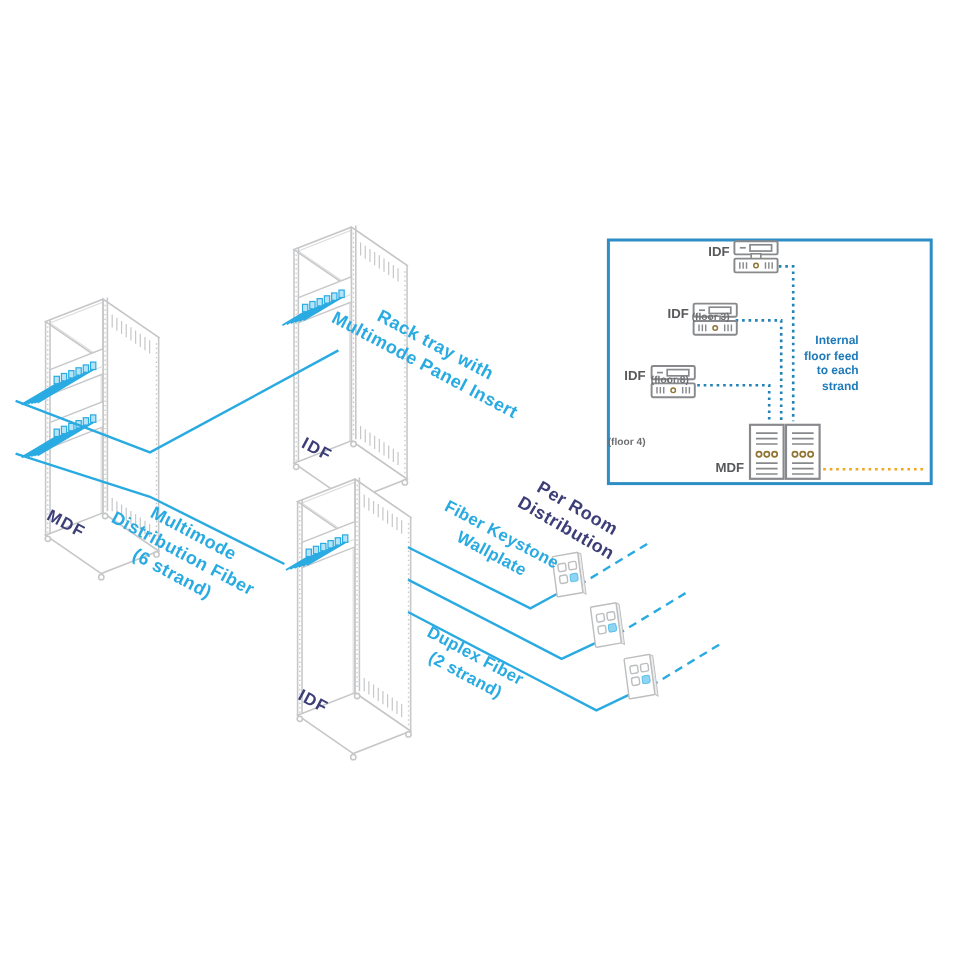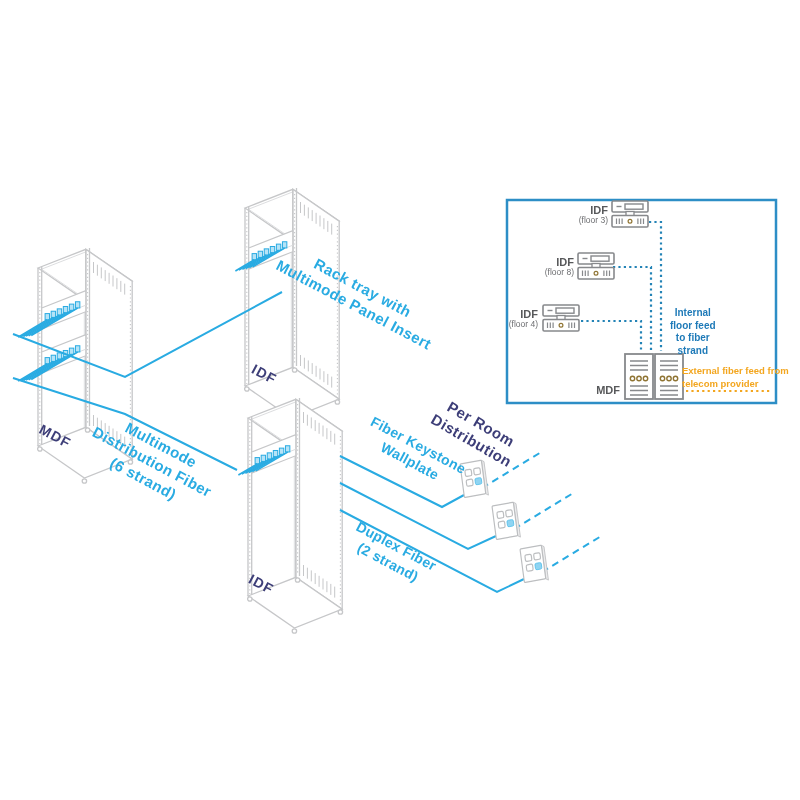--- a/index.html
+++ b/index.html
@@ -7,21 +7,21 @@
          font-family:"Liberation Sans",sans-serif;}
   .stage svg{position:absolute;left:0;top:0;}
   .lbl{position:absolute;text-align:center;line-height:1.25;white-space:nowrap;}
   .rot28{transform:rotate(28deg);}
   .rot30{transform:rotate(30deg);}
   .blue-lbl{color:#29abe2;font-weight:600;font-size:15px;letter-spacing:.4px;}
   .blue-lbl-sm{color:#29abe2;font-weight:600;font-size:14px;letter-spacing:.3px;}
   .indigo-lbl{color:#3d3e78;font-weight:600;font-size:14px;letter-spacing:1.2px;}
   .indigo-lbl2{color:#3d3e78;font-weight:600;font-size:15px;letter-spacing:.5px;}
   .inset-hw{color:#58595b;font-weight:700;font-size:11px;text-align:right;line-height:1.1;}
-  .inset-hw .floor{font-weight:400;font-size:8.5px;color:#6d6e71;}
+  .inset-hw .floor{font-weight:700;font-size:8.5px;color:#6d6e71;margin-top:44px;}
   .inset-blue{color:#1e7ab8;font-weight:700;font-size:10px;text-align:left;line-height:1.25;}
   .inset-orange{color:#f3a61f;font-weight:700;font-size:9.5px;text-align:left;line-height:1.35;}
 </style>
 </head>
 <body>
 
 <div class="stage">
 
 <svg width="800" height="800" viewBox="0 0 800 800">
   <defs>
@@ -219,24 +219,20 @@
   <div>IDF</div>
   <div class="floor">(floor 8)</div>
 </div>
 <div class="lbl inset-hw" style="left:478px;top:308px;width:60px;text-align:right;">
   <div>IDF</div>
   <div class="floor">(floor 4)</div>
 </div>
 <div class="lbl inset-hw" style="left:580px;top:384px;width:40px;text-align:right;">
   <span>MDF</span>
 </div>
-<div class="lbl inset-blue" style="left:670px;top:279px;text-align:center;margin-top:28px;">
+<div class="lbl inset-blue" style="left:670px;top:279px;text-align:right;">
   <div>Internal</div>
   <div>floor feed</div>
-  <div>to fiber</div>
+  <div>to each</div>
   <div>strand</div>
 </div>
-<div class="lbl inset-orange" style="left:682px;top:365px;text-align:left;">
-  <div>External fiber feed from</div>
-  <div>telecom provider</div>
-</div>
 
 </div>
 
 </body></html>

